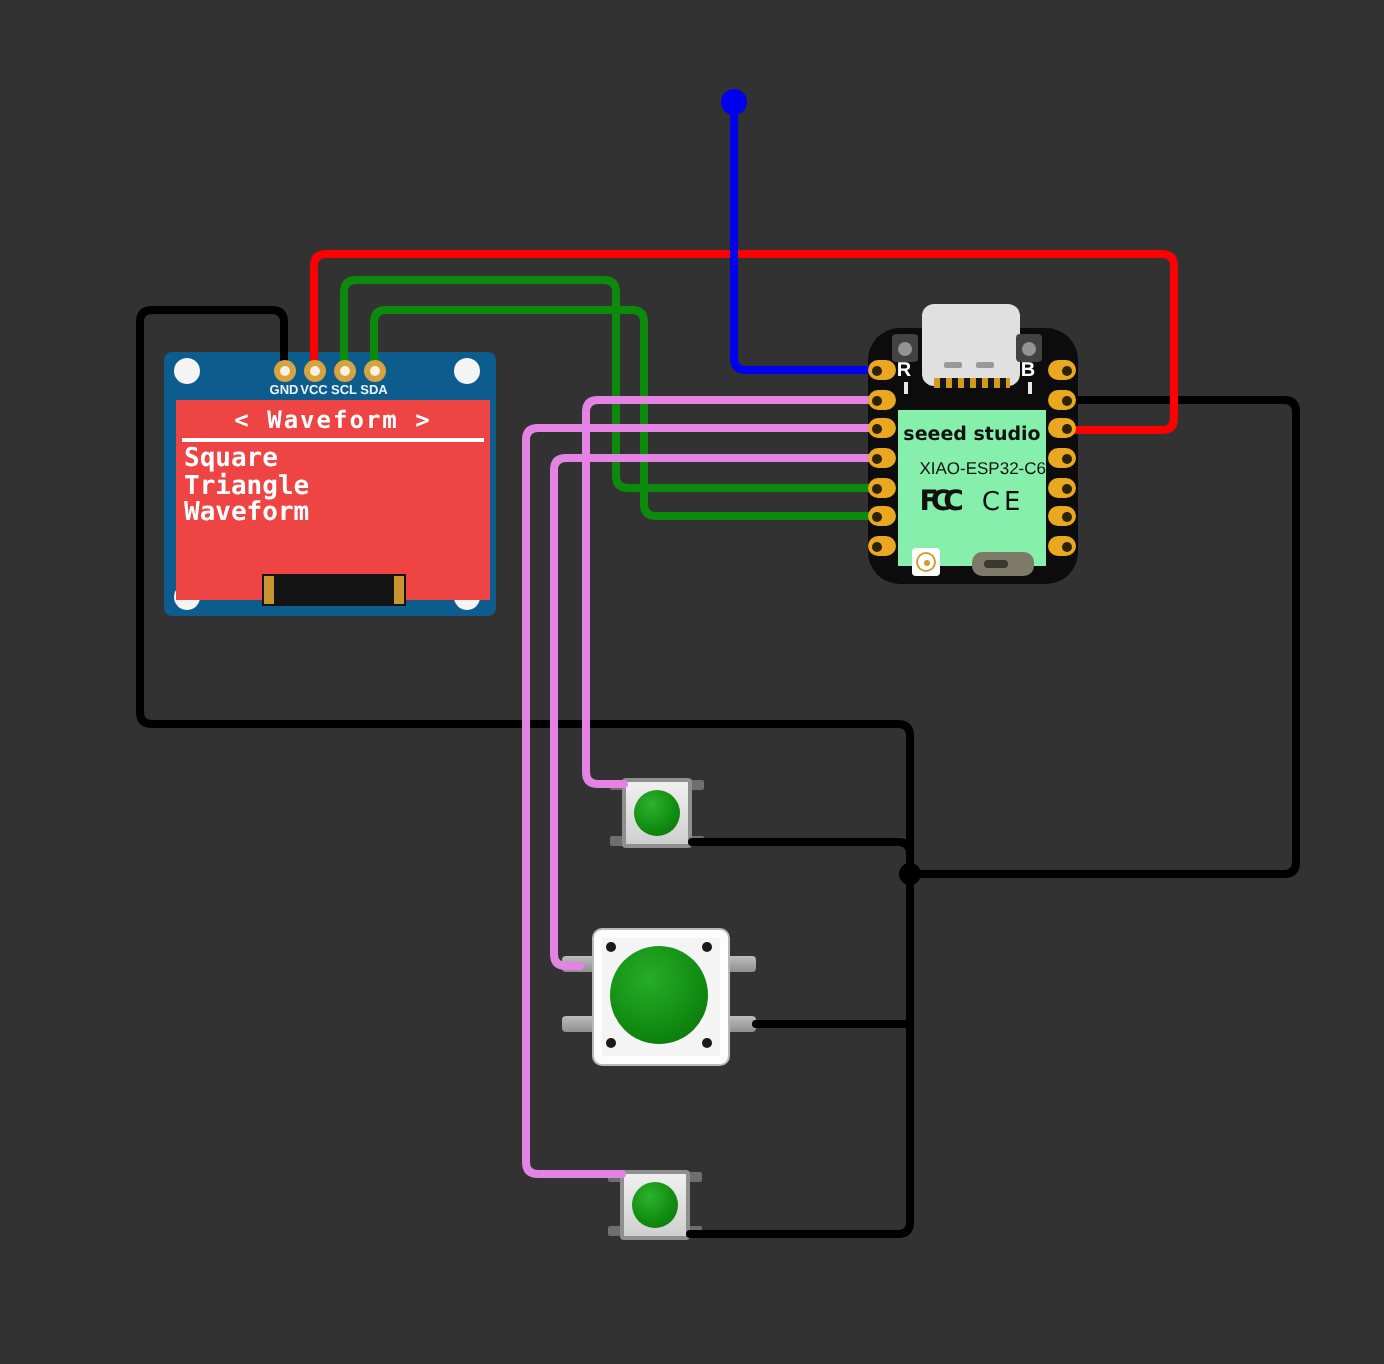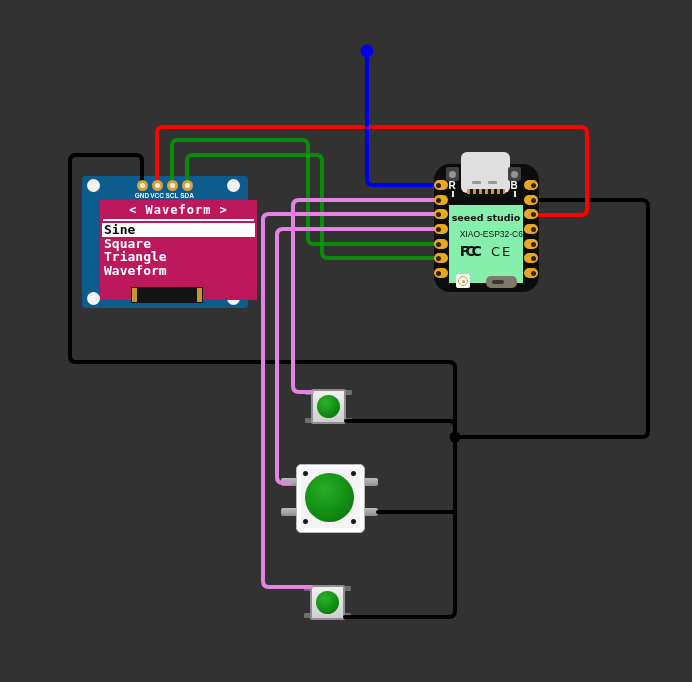--- a/index.html
+++ b/index.html
@@ -7,21 +7,21 @@
   #canvas{position:relative;width:692px;height:682px;background:#323232;}
   .abs{position:absolute;}
 
   
   #wires{position:absolute;left:0;top:0;z-index:5;pointer-events:none;}
   #wires path{fill:none;stroke-width:4;stroke-linecap:round;}
 
   
   .oled-board{left:82px;top:176px;width:166px;height:132px;background:#0d5c8e;border-radius:4px;z-index:1;}
   .hole{position:absolute;width:13px;height:13px;border-radius:50%;background:#f4f4f4;}
-  .oled-screen{position:absolute;left:18px;top:24px;width:157px;height:100px;background:#be185d;color:#fff;overflow:hidden;}
+  .oled-screen{position:absolute;left:6px;top:24px;width:157px;height:100px;background:#ef4444;color:#fff;overflow:hidden;}
   .scr-title{font:bold 12px "DejaVu Sans Mono",monospace;letter-spacing:1px;text-align:center;padding-top:4px;line-height:12px;}
   .scr-divider{border-top:2px solid #fff;margin:3px 3px 0 3px;}
   .scr-rows{margin-top:2px;}
   .scr-row{font:bold 13px "DejaVu Sans Mono",monospace;line-height:13.5px;height:13.5px;margin:0 2px;padding-left:2px;color:#fff;white-space:pre;}
   .scr-row.selected{background:#fff;color:#000;}
   .oled-connector{position:absolute;left:49px;top:111px;width:72px;height:16px;background:#141414;}
   .oled-connector .tab{position:absolute;top:1px;width:5px;height:14px;background:#c8962e;}
   .pin-labels{position:absolute;left:0;top:192px;z-index:8;}
   .pin-label{position:absolute;width:20px;text-align:center;font:bold 6.5px "Liberation Sans",sans-serif;color:#eaf2fa;}
   .oled-pin{position:absolute;width:11px;height:11px;border-radius:50%;background:#d7a33f;z-index:8;}
@@ -67,21 +67,20 @@
 
   <div class="abs oled-board">
     <div class="hole" style="left:5px;top:3px;"></div>
     <div class="hole" style="left:145px;top:3px;"></div>
     <div class="hole" style="left:5px;top:116px;"></div>
     <div class="hole" style="left:145px;top:116px;"></div>
     <div class="oled-screen">
       <div class="scr-title">&lt; Waveform &gt;</div>
       <div class="scr-divider"></div>
       <div class="scr-rows">
-        <div class="scr-row selected">Sine</div>
         <div class="scr-row">Square</div>
         <div class="scr-row">Triangle</div>
         <div class="scr-row">Waveform</div>
       </div>
     </div>
     <div class="oled-connector">
       <i class="tab" style="left:1px;"></i>
         <i class="tab" style="right:1px;"></i>
     </div>
   </div>

